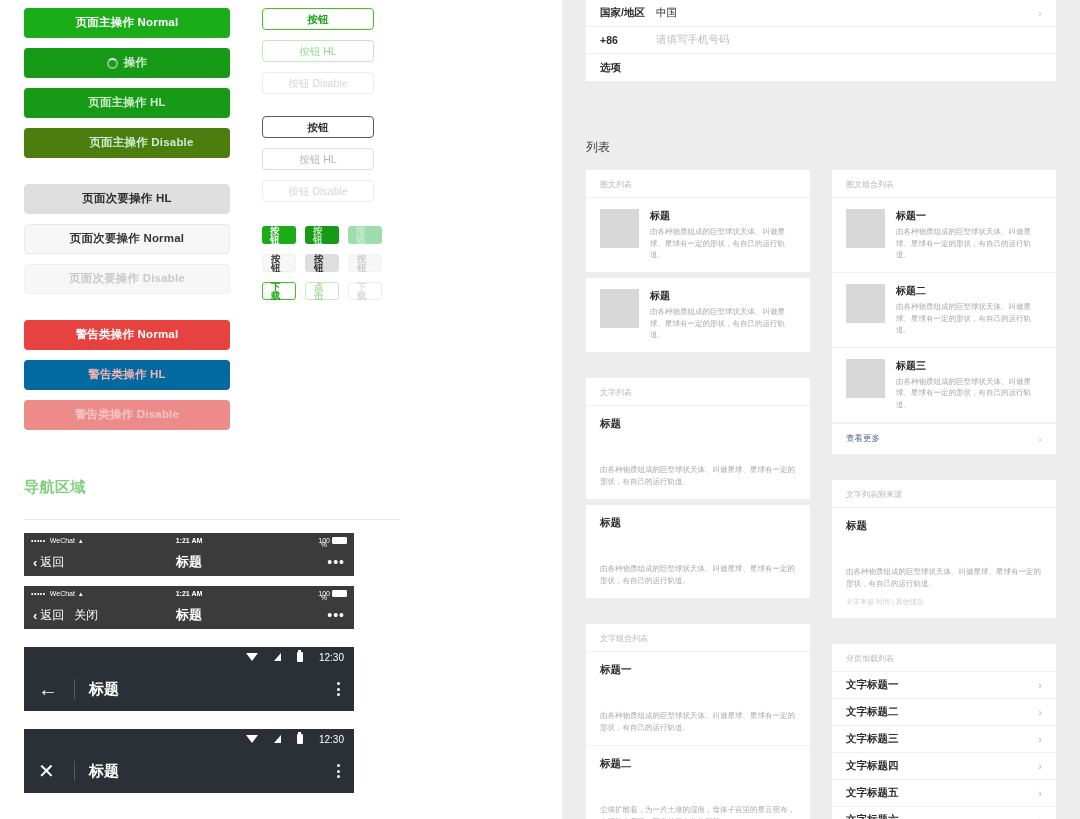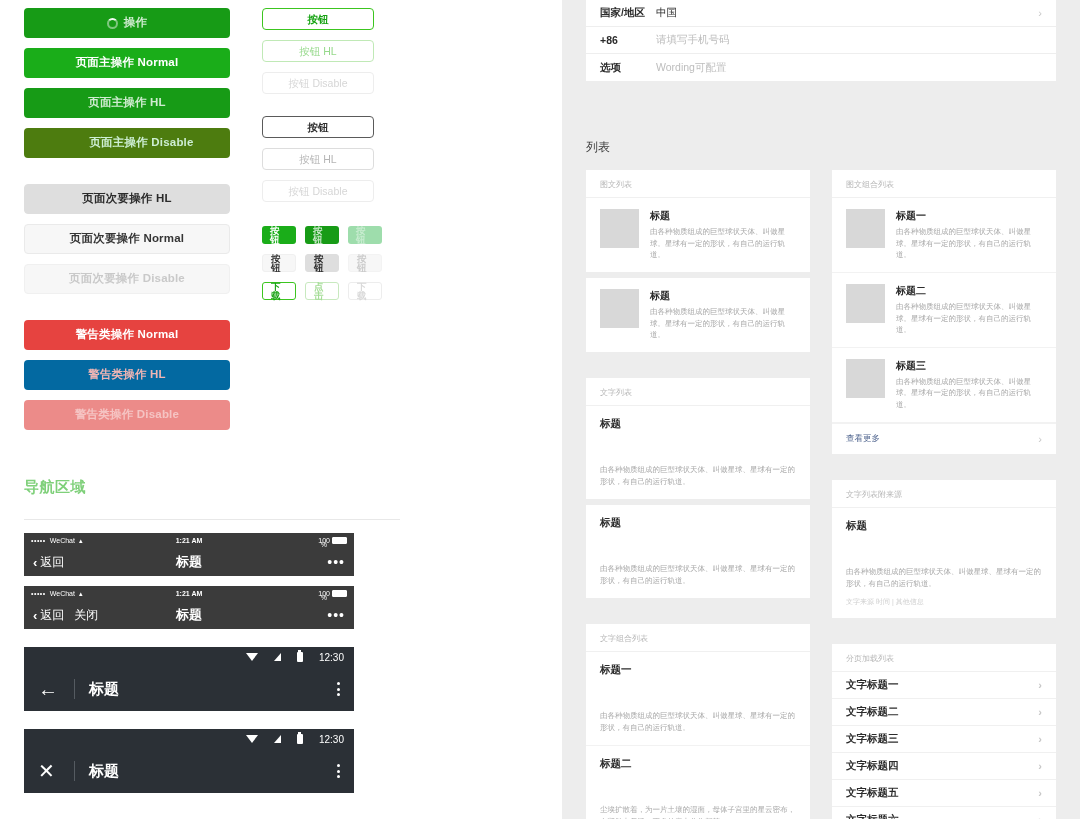--- a/index.html
+++ b/index.html
@@ -167,26 +167,26 @@
 </style>
 </head>
 <body>
 
 <div class="page">
 
   <div class="left-col">
 
     <div class="btn-col">
 
+      <div class="big-btn b-primary">
+        <span>页面主操作 Normal</span>
+      </div>
       <div class="big-btn b-primary-hl">
         <span class="spinner"></span>
         <span>操作</span>
-      </div>
-      <div class="big-btn b-primary">
-        <span>页面主操作 Normal</span>
       </div>
       <div class="big-btn b-primary-hl">
         <span>页面主操作 HL</span>
       </div>
       <div class="big-btn b-primary-dis gap-md">
         <span>页面主操作 Disable</span>
       </div>
 
       <div class="big-btn b-second-hl">
         <span>页面次要操作 HL</span>
@@ -362,21 +362,20 @@
           <span class="form-label">国家/地区</span>
           <span class="form-value">中国</span>
           <span class="chev-r">›</span>
         </div>
         <div class="form-row">
           <span class="form-label">+86</span>
           <span class="form-ph">请填写手机号码</span>
         </div>
         <div class="form-row">
           <span class="form-label">选项</span>
-          <span class="form-ph">Wording可配置</span>
         </div>
       </div>
     </div>
 
     <div class="list-wrap">
       <div class="list-head">列表</div>
       <div class="cols">
 
         <div class="col">
 

